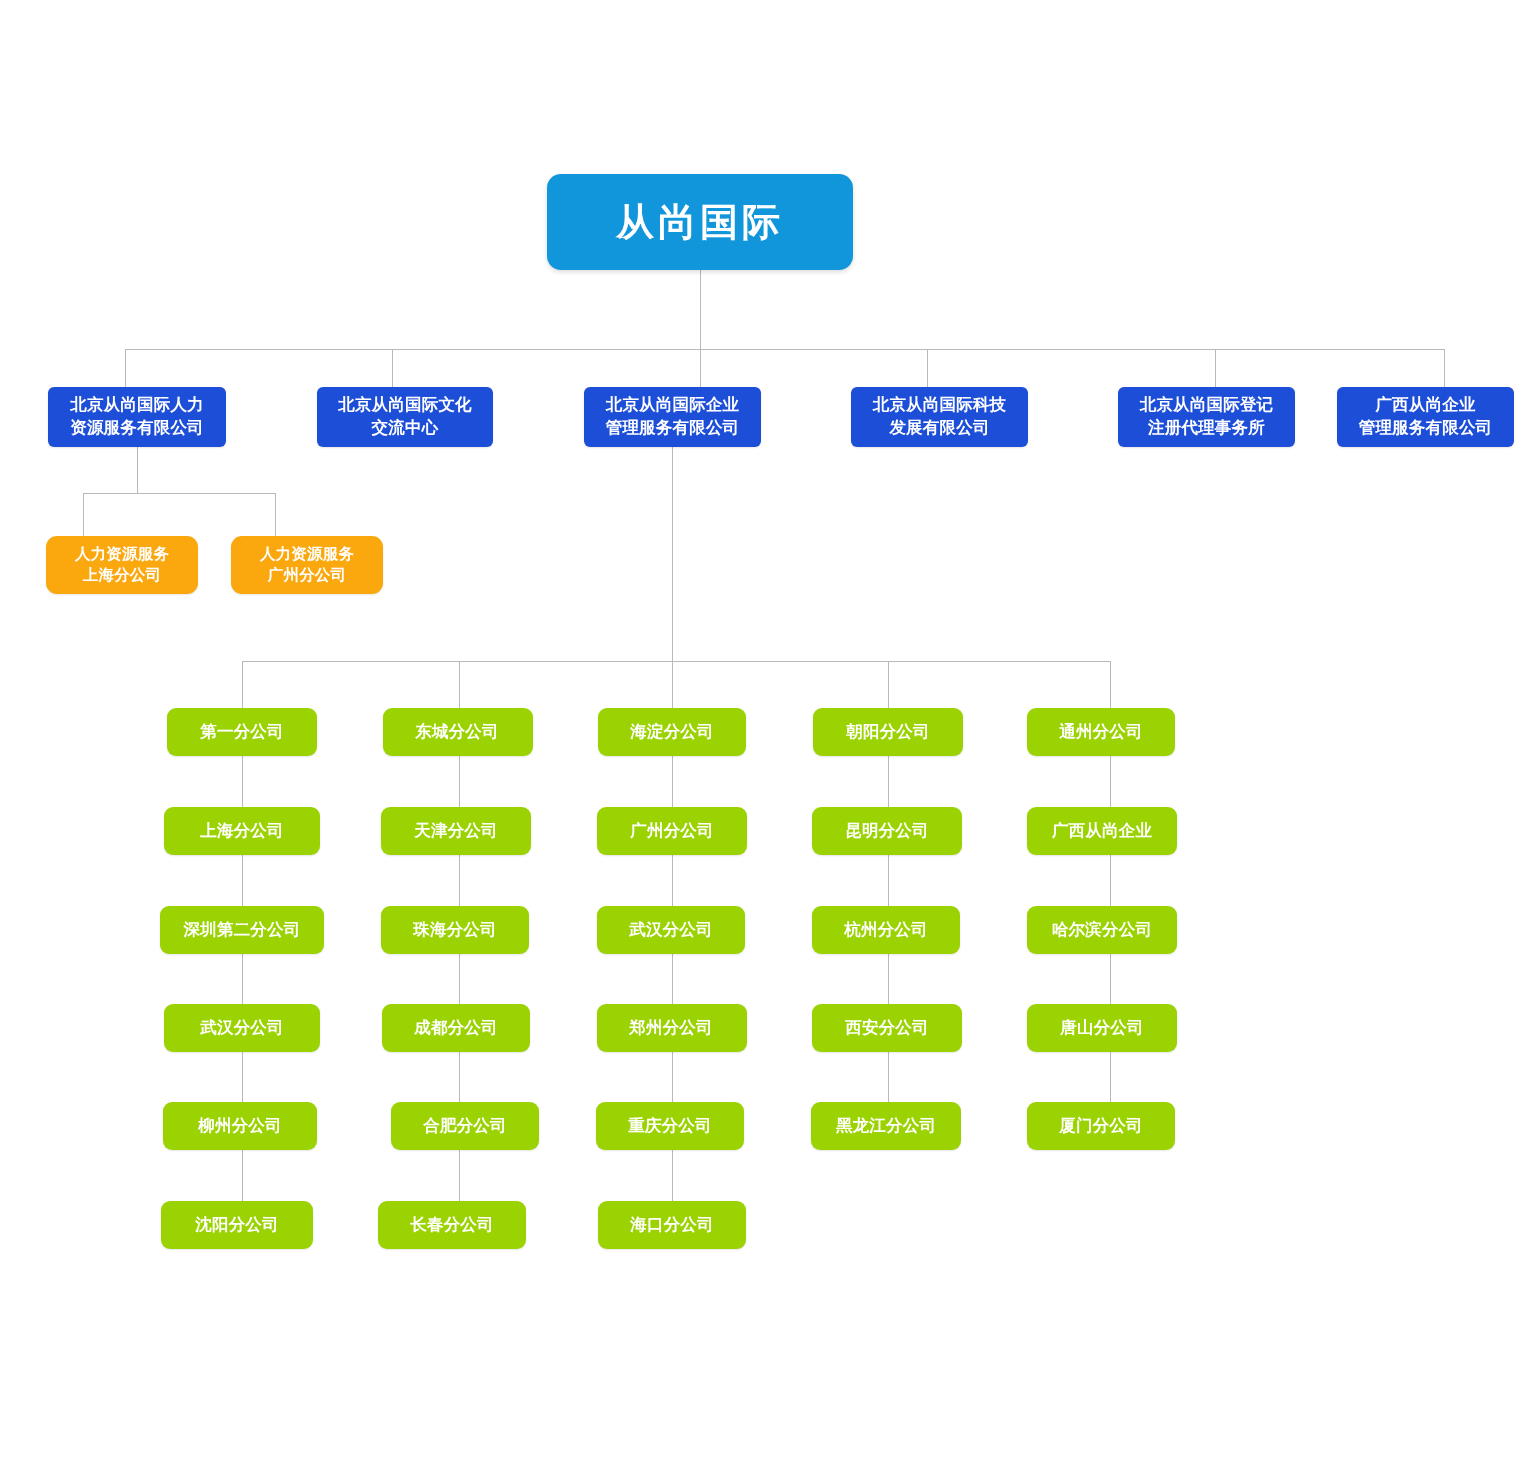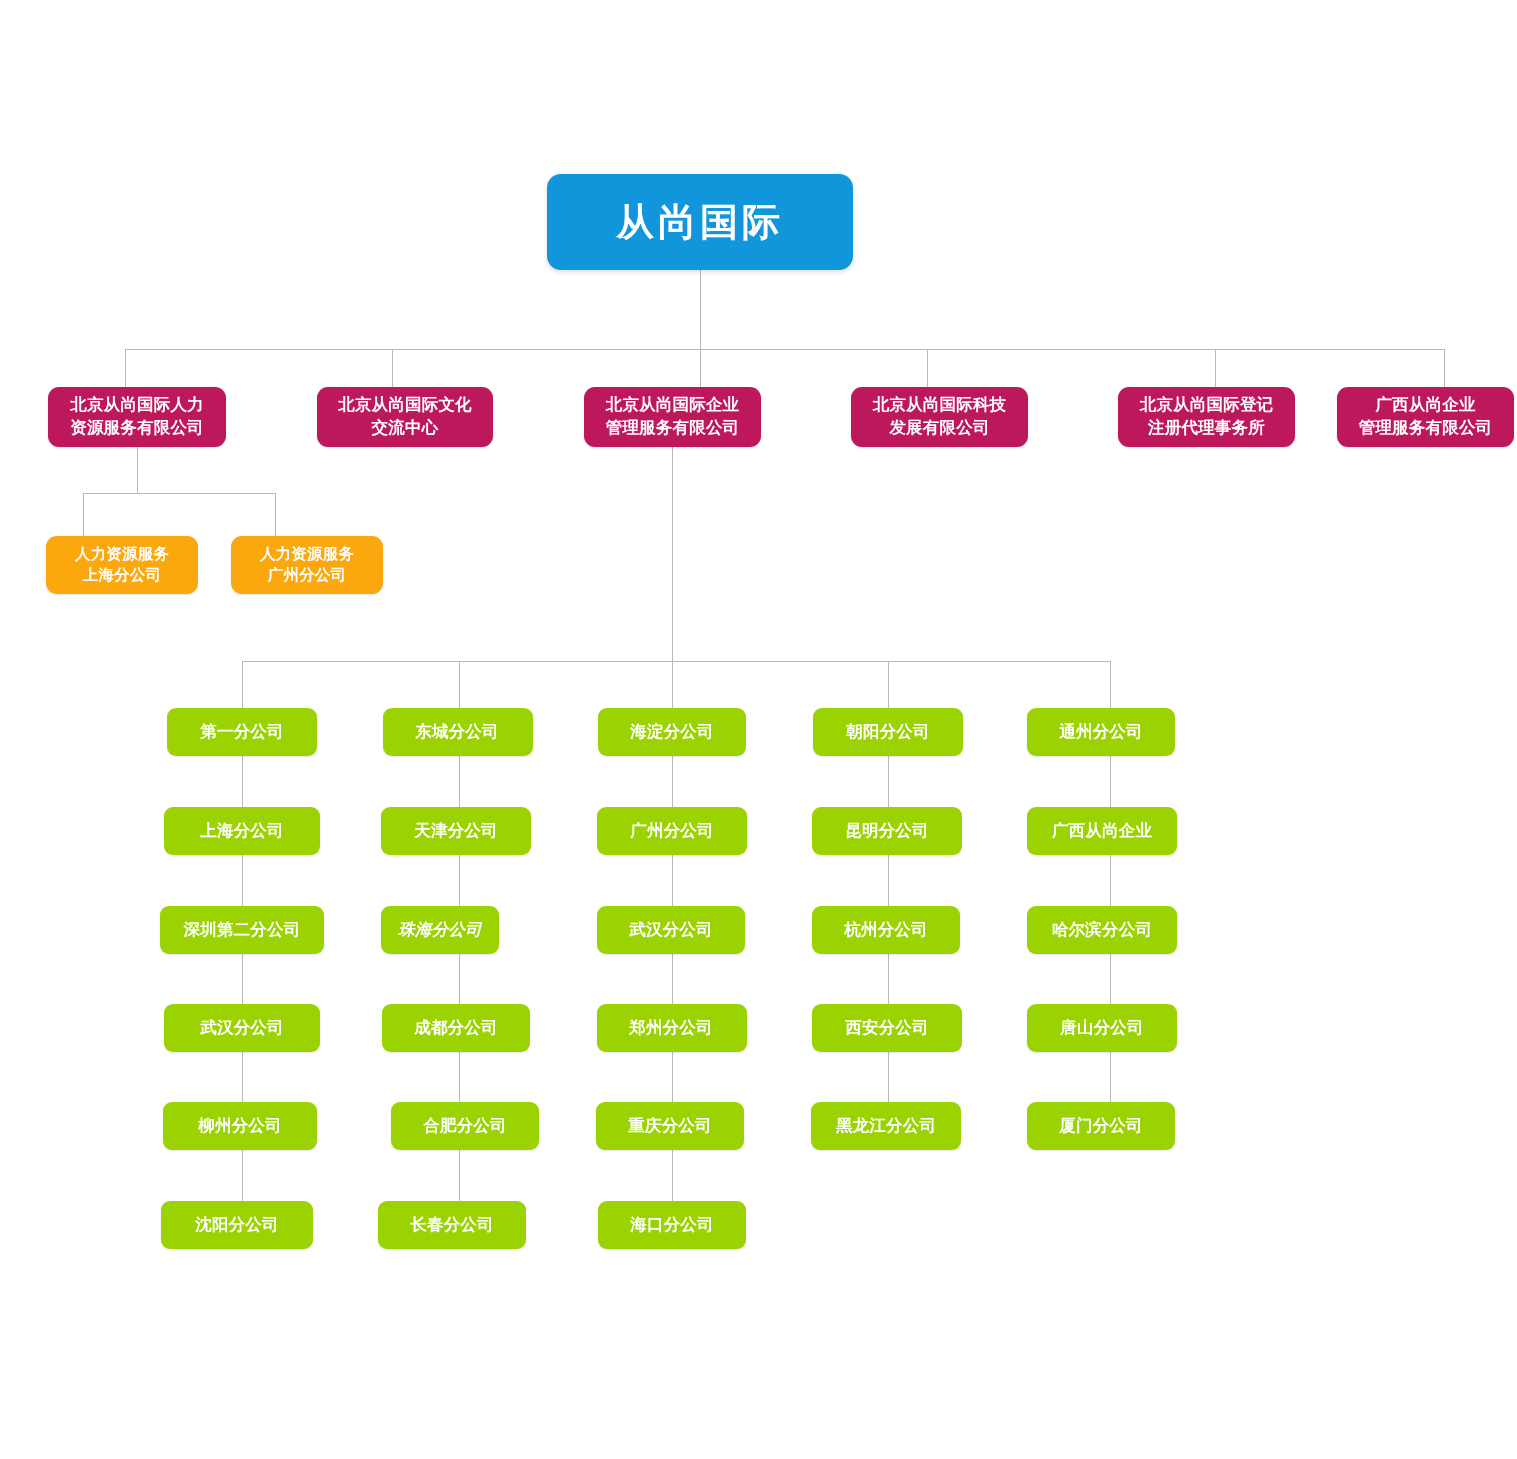--- a/index.html
+++ b/index.html
@@ -44,23 +44,23 @@
     box-shadow: 0 1px 2px rgba(0,0,0,0.10);
   }
   .node-root {
     background: #1296db;
     font-size: 38px;
     letter-spacing: 4px;
     border-radius: 14px;
     box-shadow: 0 2px 5px rgba(0,0,0,0.14);
   }
   .node-l2 {
-    background: #be185d;
+    background: #1d4ed8;
     font-size: 16.5px;
-    border-radius: 11px;
+    border-radius: 6px;
   }
   .node-l3-orange {
     background: #fba70e;
     font-size: 15.5px;
     border-radius: 11px;
   }
   .node-green {
     background: #9bd302;
     font-size: 16.5px;
     border-radius: 9px;
@@ -152,21 +152,21 @@
   <div class="node node-green" style="left:161px; top:1201px; width:152px; height:48px;">
     <span>沈阳分公司</span>
   </div>
 
   <div class="node node-green" style="left:383px; top:708px; width:150px; height:48px;padding-left:8px;">
     <span>东城分公司</span>
   </div>
   <div class="node node-green" style="left:381px; top:807px; width:150px; height:48px;">
     <span>天津分公司</span>
   </div>
-  <div class="node node-green" style="left:381px; top:906px; width:118px; height:48px;font-style:italic;">
+  <div class="node node-green" style="left:381px; top:906px; width:148px; height:48px;">
     <span>珠海分公司</span>
   </div>
   <div class="node node-green" style="left:382px; top:1004px; width:148px; height:48px;">
     <span>成都分公司</span>
   </div>
   <div class="node node-green" style="left:379px; top:1102px; width:148px; height:48px;margin-left:12px;">
     <span>合肥分公司</span>
   </div>
   <div class="node node-green" style="left:378px; top:1201px; width:148px; height:48px;">
     <span>长春分公司</span>

